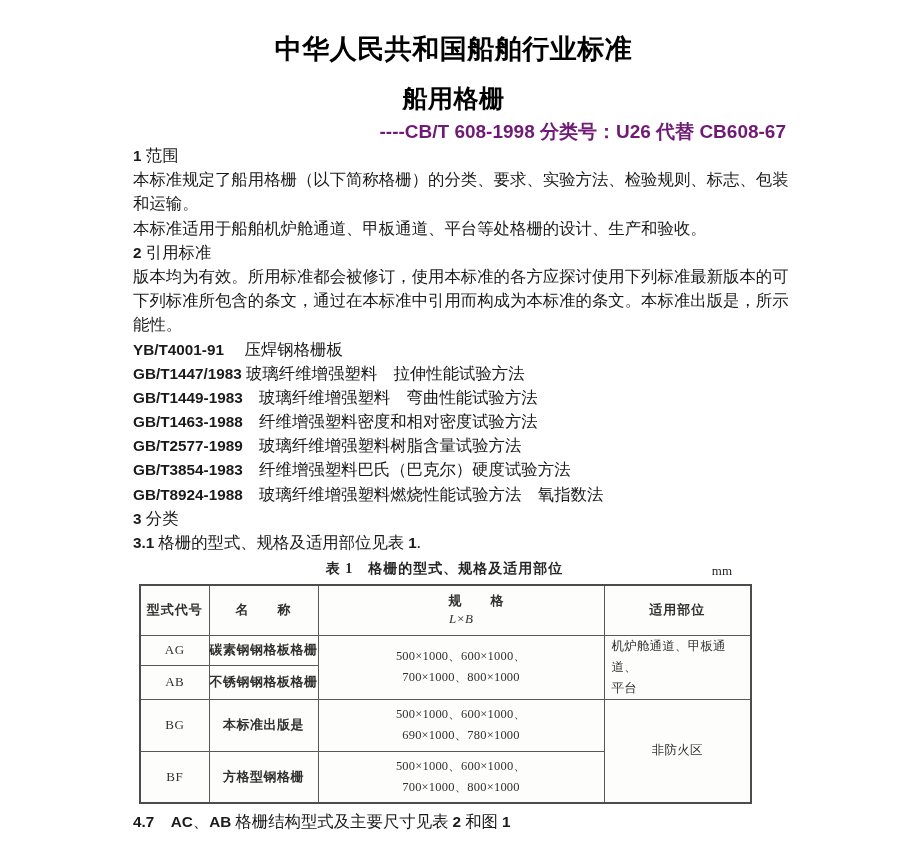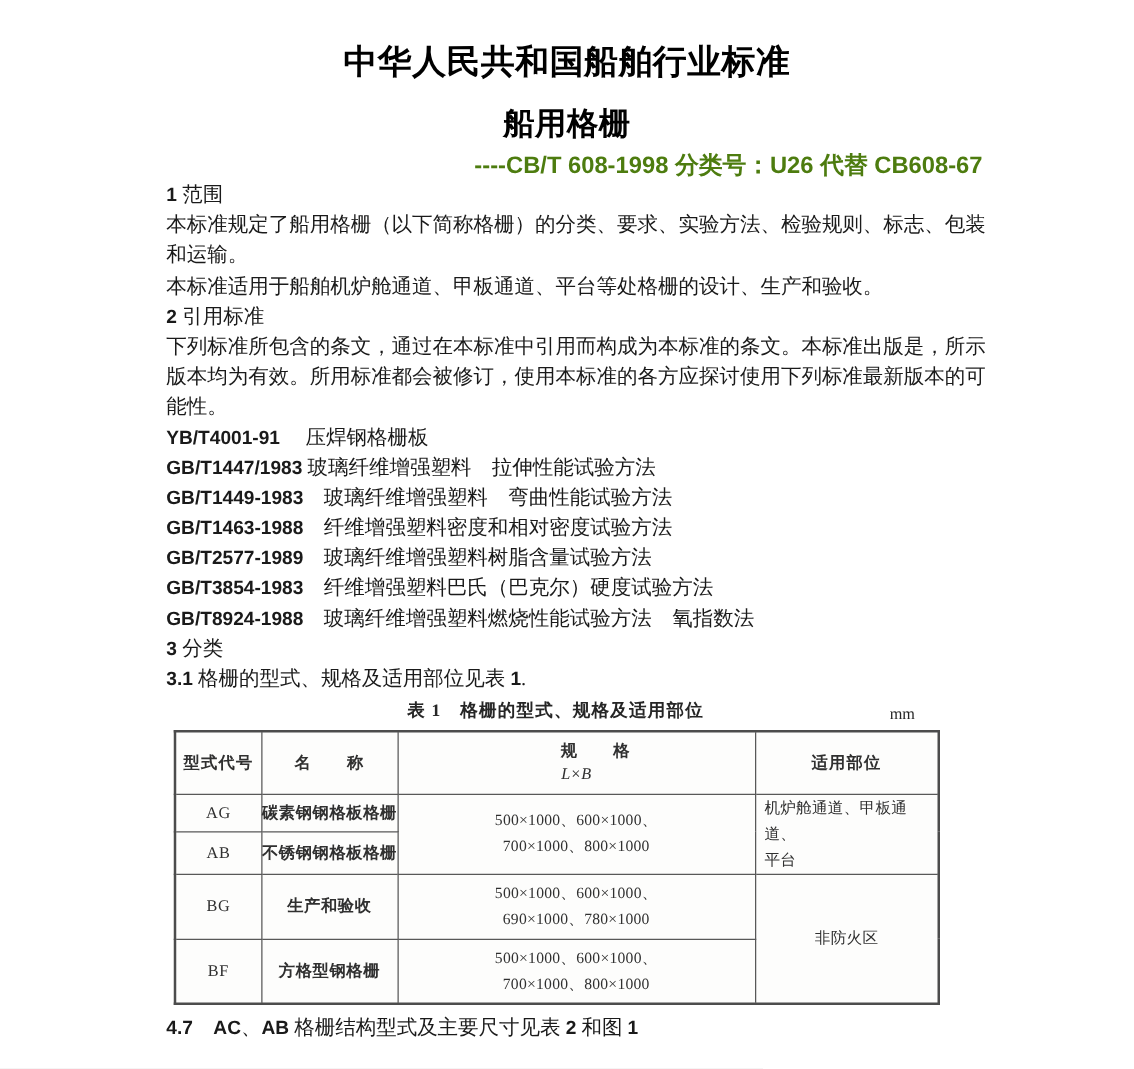--- a/index.html
+++ b/index.html
@@ -9,21 +9,21 @@
   }
   
   .t1{position:absolute;top:31px;left:0;width:100%;text-align:center;
       font-family:"Liberation Sans",sans-serif;font-weight:700;font-size:27px;
       letter-spacing:0.5px;color:#000;}
   .t2{position:absolute;top:82px;left:0;width:100%;text-align:center;
       font-family:Liberation Mono, monospace;font-weight:700;font-size:25px;
       letter-spacing:0.5px;color:#000;}
   .t3{position:absolute;top:119px;left:0;width:100%;box-sizing:border-box;
       text-align:right;padding-right:121px;
-      font-family:"Liberation Sans",sans-serif;font-weight:700;font-size:19px;color:#4d7c0f;}
+      font-family:"Liberation Sans",sans-serif;font-weight:700;font-size:19px;color:#701a75;}
   
   .body-lines{position:absolute;left:133px;top:144px;width:660px;
       font-size:16.4px;line-height:24.2px;}
   .bline{height:24.2px;white-space:nowrap;}
   .lat{font-family:"Liberation Sans",sans-serif;font-weight:700;font-size:15.3px;}
   .cn{font-family:"Liberation Serif",serif;}
   
   .tsec{position:absolute;left:139px;top:560px;width:611px;color:#2e2e2e;}
   .tcap{position:relative;text-align:center;font-size:14px;font-weight:700;
         letter-spacing:1px;height:24px;color:#262626;}
@@ -55,22 +55,22 @@
   <div class="t1">中华人民共和国船舶行业标准</div>
   <div class="t2">船用格栅</div>
   <div class="t3">----CB/T 608-1998 分类号：U26 代替 CB608-67</div>
 
   <div class="body-lines">
       <div class="bline"><span class="lat">1 </span><span class="cn">范围</span></div>
       <div class="bline"><span class="cn">本标准规定了船用格栅（以下简称格栅）的分类、要求、实验方法、检验规则、标志、包装</span></div>
       <div class="bline"><span class="cn">和运输。</span></div>
       <div class="bline"><span class="cn">本标准适用于船舶机炉舱通道、甲板通道、平台等处格栅的设计、生产和验收。</span></div>
       <div class="bline"><span class="lat">2 </span><span class="cn">引用标准</span></div>
+      <div class="bline"><span class="cn">版本均为有效。所用标准都会被修订，使用本标准的各方应探讨使用下列标准最新版本的可</span></div>
       <div class="bline"><span class="cn">下列标准所包含的条文，通过在本标准中引用而构成为本标准的条文。本标准出版是，所示</span></div>
-      <div class="bline"><span class="cn">版本均为有效。所用标准都会被修订，使用本标准的各方应探讨使用下列标准最新版本的可</span></div>
       <div class="bline"><span class="cn">能性。</span></div>
       <div class="bline"><span class="lat">YB/T4001-91</span><span class="cn">　 压焊钢格栅板</span></div>
       <div class="bline"><span class="lat">GB/T1447/1983</span><span class="cn"> 玻璃纤维增强塑料　拉伸性能试验方法</span></div>
       <div class="bline"><span class="lat">GB/T1449-1983</span><span class="cn">　玻璃纤维增强塑料　弯曲性能试验方法</span></div>
       <div class="bline"><span class="lat">GB/T1463-1988</span><span class="cn">　纤维增强塑料密度和相对密度试验方法</span></div>
       <div class="bline"><span class="lat">GB/T2577-1989</span><span class="cn">　玻璃纤维增强塑料树脂含量试验方法</span></div>
       <div class="bline"><span class="lat">GB/T3854-1983</span><span class="cn">　纤维增强塑料巴氏（巴克尔）硬度试验方法</span></div>
       <div class="bline"><span class="lat">GB/T8924-1988</span><span class="cn">　玻璃纤维增强塑料燃烧性能试验方法　氧指数法</span></div>
       <div class="bline"><span class="lat">3 </span><span class="cn">分类</span></div>
       <div class="bline"><span class="lat">3.1</span><span class="cn"> 格栅的型式、规格及适用部位见表 </span><span class="lat">1</span><span class="cn">.</span></div>
@@ -109,21 +109,21 @@
             <div class="loc-line">机炉舱通道、甲板通道、</div>
             <div class="loc-line">平台</div>
           </td>
         </tr>
         <tr class="r-ab">
           <td class="code-cell">AB</td>
           <td class="name-cell">不锈钢钢格板格栅</td>
         </tr>
         <tr class="r-bg">
           <td class="code-cell">BG</td>
-          <td class="name-cell">生产和验收</td>
+          <td class="name-cell">本标准出版是</td>
           <td>
             <div class="spec-line">500×1000、600×1000、</div>
             <div class="spec-line">690×1000、780×1000</div>
           </td>
           <td rowspan="2">
             <div class="loc-line">非防火区</div>
           </td>
         </tr>
         <tr class="r-bf">
           <td class="code-cell">BF</td>

